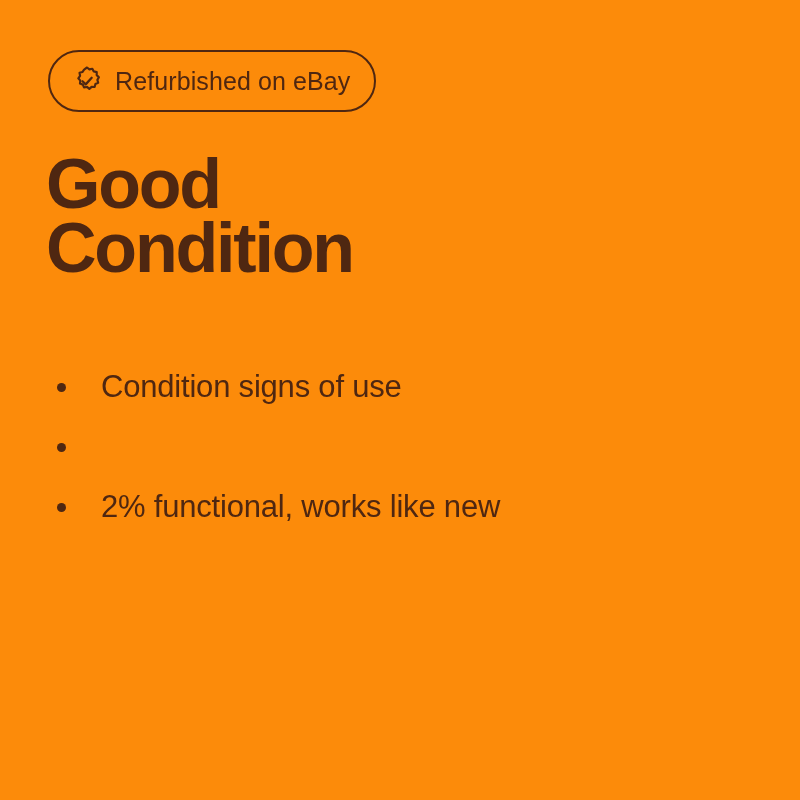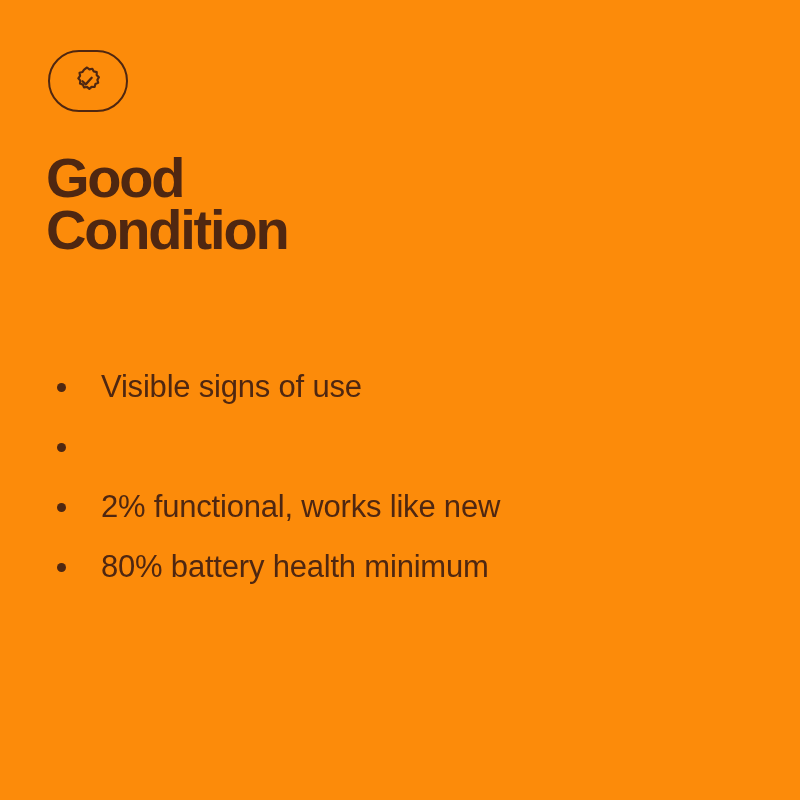--- a/index.html
+++ b/index.html
@@ -55,21 +55,21 @@
     white-space: nowrap;
     font-weight: 400;
   }
 
   
   .headline {
     position: absolute;
     left: 46px;
     top: 152px;
     margin: 0;
-    font-size: 56px;
+    font-size: 70px;
     line-height: 0.92;
     letter-spacing: -2.2px;
     font-weight: 700;
     color: #4F2711;
     white-space: pre-line;
   }
 
   
   .feature-list {
     position: absolute;
@@ -113,36 +113,33 @@
 <div class="card">
 
   <div class="badge-pill">
     <span class="badge-icon">
       <svg viewBox="0 0 32 32" xmlns="http://www.w3.org/2000/svg" aria-hidden="true">
         <path d="M16 1.6
                  l2.55 2.02 3.15 -0.72 1.5 2.87 3.15 0.72 0.0 3.24 2.35 2.23 -1.63 2.82 0.87 3.12 -2.96 1.33 -0.85 3.13 -3.23 -0.12 -2.4 2.18 -2.5 -2.07 -3.2 0.5 -1.23 -3.0 -3.05 -1.07 0.33 -3.22 -2.12 -2.45 1.88 -2.64 -0.6 -3.19 3.07 -0.82 1.82 -2.68 z" fill="none" stroke="#4F2711" stroke-width="2.3" stroke-linejoin="round"></path>
         <path d="M11.2 16.2 L14.6 19.6 L21.0 12.6" fill="none" stroke="#4F2711" stroke-width="2.4" stroke-linecap="round" stroke-linejoin="round"></path>
       </svg>
     </span>
+    <span class="badge-label">Refurbished on eBay</span>
   </div>
 
   <h1 class="headline">Good
 Condition</h1>
 
   <ul class="feature-list">
     <li class="feature-item">
       <span class="bullet-dot"></span>
-      <span class="feature-text">Visible signs of use</span>
+      <span class="feature-text">Condition signs of use</span>
     </li>
     <li class="feature-item">
       <span class="bullet-dot"></span>
     </li>
     <li class="feature-item">
       <span class="bullet-dot"></span>
       <span class="feature-text">2% functional, works like new</span>
     </li>
-    <li class="feature-item">
-      <span class="bullet-dot"></span>
-      <span class="feature-text">80% battery health minimum</span>
-    </li>
   </ul>
 
 </div>
 
 </body></html>

